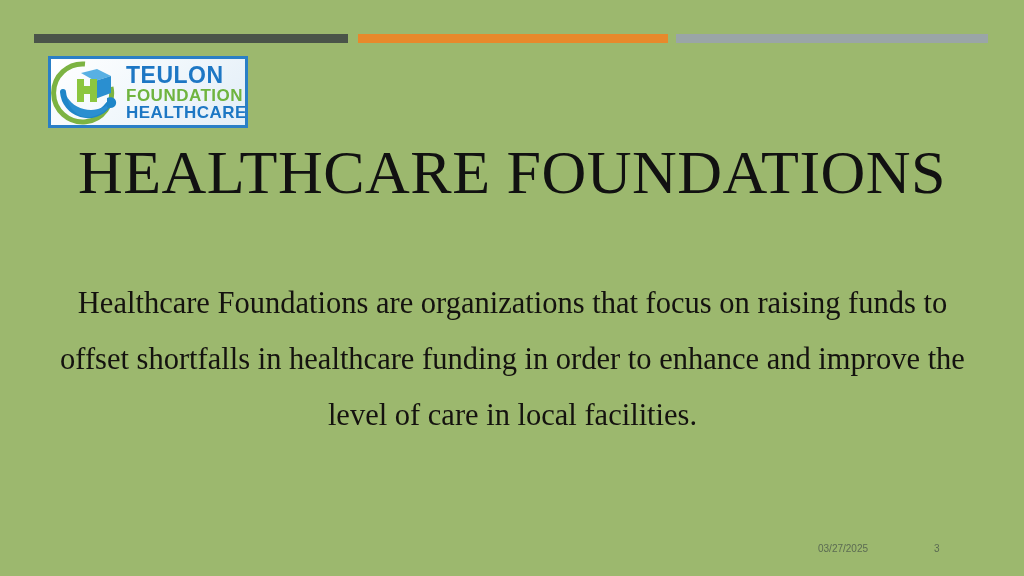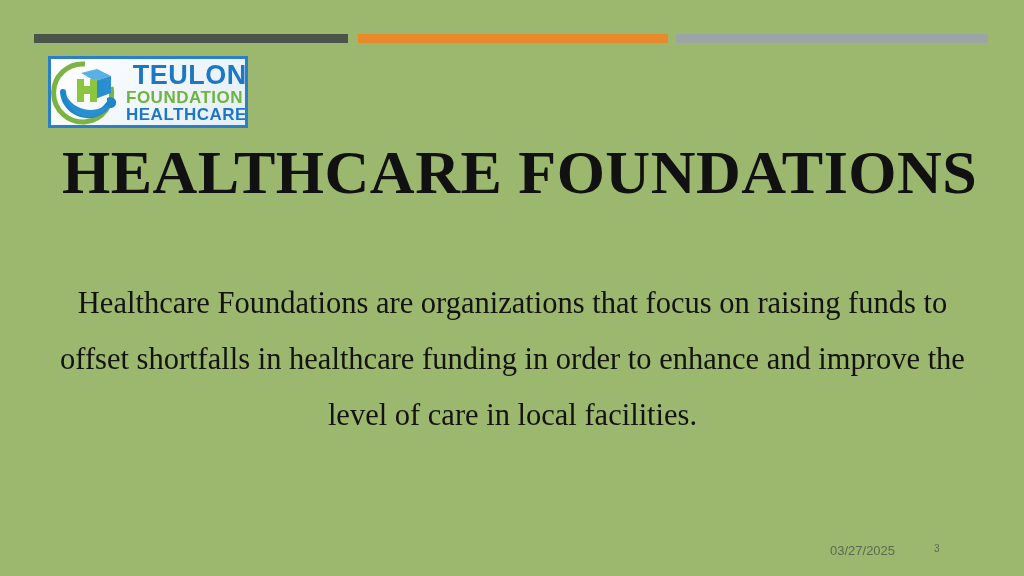--- a/index.html
+++ b/index.html
@@ -66,34 +66,34 @@
     line-height: 1.0;
     padding-left: 1px;
     padding-right: 4px;
   }
   .logo-text div {
     font-family: "Liberation Sans", "DejaVu Sans", sans-serif;
     font-weight: bold;
     letter-spacing: 0.5px;
     white-space: nowrap;
   }
-  .lt-teulon     { font-size: 27px; color: #1d77c4; text-align: right; }
+  .lt-teulon     { font-size: 23px; color: #1d77c4; }
   .lt-healthcare { font-size: 17px; color: #6fb43f; letter-spacing: 0.2px; }
   .lt-foundation { font-size: 17px; color: #1d77c4; letter-spacing: 0.2px; }
 
   
   .slide-title {
     position: absolute;
     left: 62px;
     top: 140px;
     width: 900px;
     text-align: center;
     font-family: "Liberation Serif", "DejaVu Serif", serif;
     font-size: 62px;
-    font-weight: bold;
+    font-weight: normal;
     line-height: 1.05;
     color: #111111;
     letter-spacing: 0.5px;
     margin: 0;
     white-space: nowrap;
   }
 
   
   .slide-body {
     position: absolute;
@@ -107,23 +107,22 @@
     color: #14120f;
     margin: 0;
   }
 
   
   .footer-date {
     position: absolute;
     left: 818px;
     top: 543px;
     font-family: "Liberation Sans", "DejaVu Sans", sans-serif;
-    font-size: 13px;
+    font-size: 10px;
     color: #5b6b52;
-    margin-left: 12px;
   }
   .footer-page {
     position: absolute;
     left: 934px;
     top: 543px;
     font-family: "Liberation Sans", "DejaVu Sans", sans-serif;
     font-size: 10px;
     color: #5b6b52;
   }
 </style>

